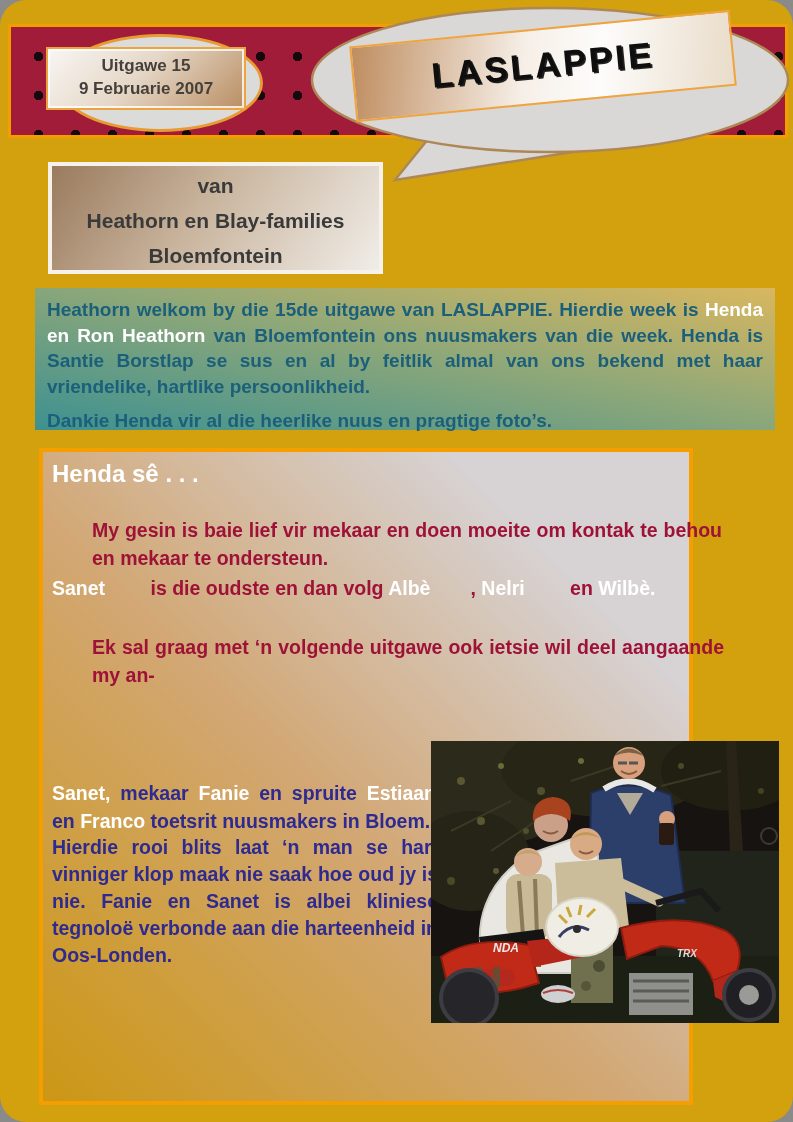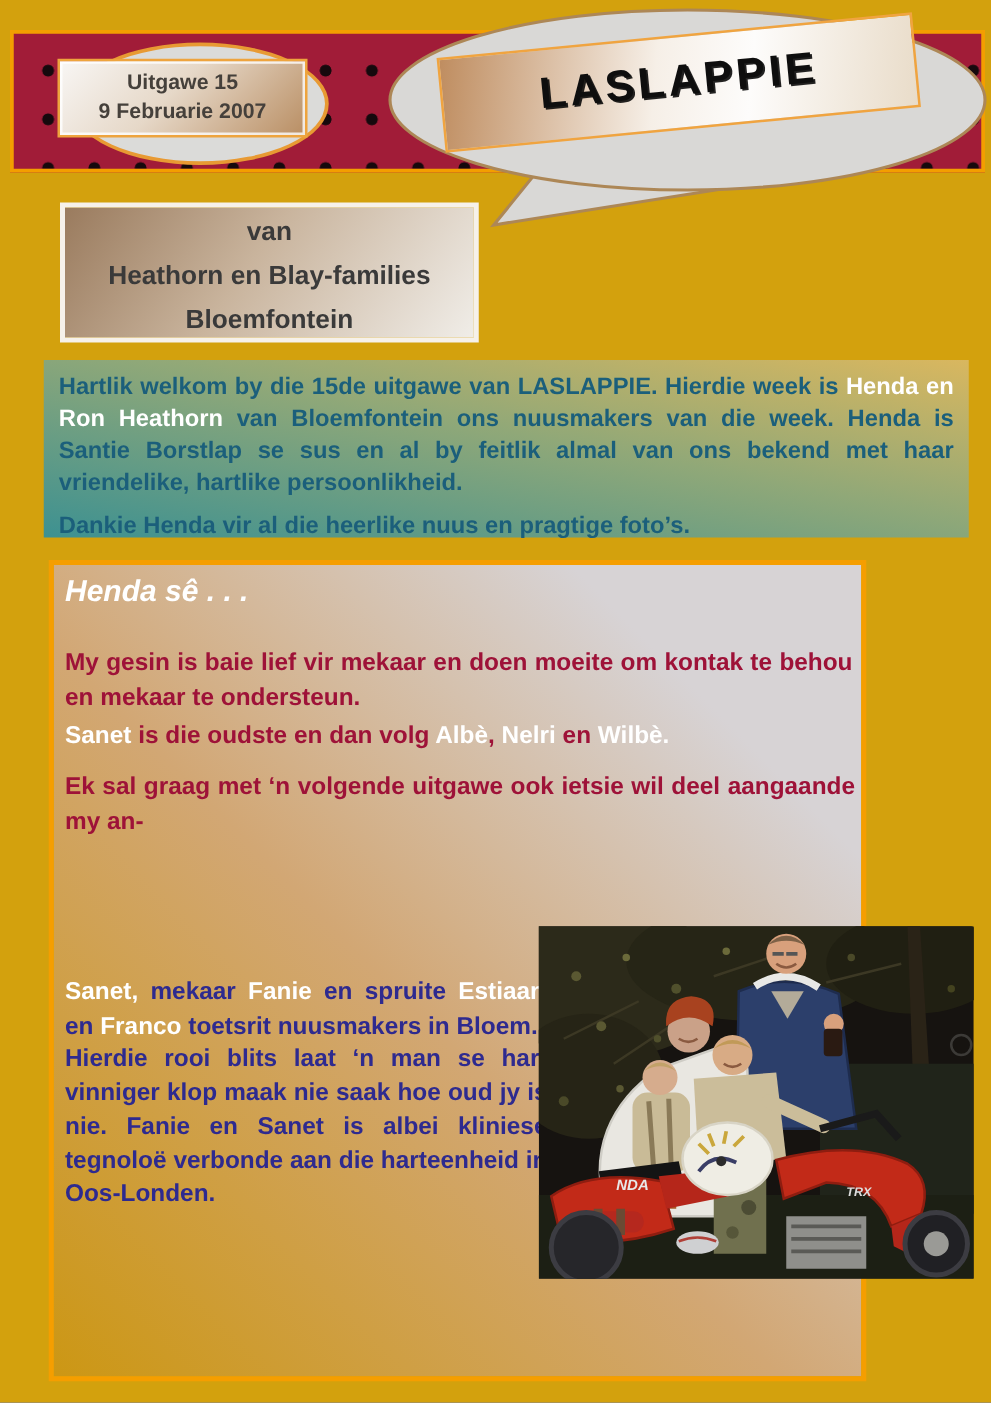--- a/index.html
+++ b/index.html
@@ -1,19 +1,20 @@
 <!DOCTYPE html>
 <html><head>
 <meta charset="utf-8">
 <style>
   html,body{margin:0;padding:0;background:#8a8a8a;}
   .page{
     position:relative; width:793px; height:1122px; overflow:hidden;
     background:#d3a10d;
     font-family:"Liberation Sans", sans-serif;
+    border-radius:26px;
   }
   .abs{position:absolute;}
   
   .banner{
     left:8px; top:24px; width:774px; height:108px;
     border:3px solid #f39e00;
     background-color:#a11c38;
     background-image:radial-gradient(circle, #16090d 0 4.5px, rgba(0,0,0,0) 5px);
     background-size:37px 39px;
     background-position:9px 10px;
@@ -58,32 +59,32 @@
     text-align:justify; color:#1b5f7b;
   }
   .welcome p{margin:0 0 9px 0;}
   
   .panel{
     left:39px; top:448px; width:646px; height:649px;
     border:4px solid #f59e00;
     background:linear-gradient(to top right,#cc9714 0%,#d2a774 45%,#d7d3d5 82%);
   }
   .panel-heading{
-    left:9px; top:8px; color:#ffffff; font-size:24px; font-weight:bold;font-style:italic;
+    left:9px; top:8px; color:#ffffff; font-size:24px; font-weight:bold;
   }
   .ptext{
     font-size:19.5px; font-weight:bold; line-height:28px; text-align:justify;
   }
-  .c-red{color:#9e1238;}
+  .c-red{color:#9e1238;margin-left:40px;}
   .c-blue{color:#2e2a8f;}
   .c-white{color:#ffffff;}
   .c-teal{color:#1b5f7b;}
   .p1{left:9px; top:64px; width:630px;}
   .p2{left:9px; top:122px; width:630px;}
-  .p3{left:9px; top:163px; width:632px;}
+  .p3{left:9px; top:181px; width:632px;}
   .s1{left:9px; top:327px; width:384px;}
   .s2{left:9px; top:382px; width:386px; line-height:27px;}
   
   .photo{ left:431px; top:741px; width:348px; height:282px; }
 </style>
 </head>
 <body>
 
 <div class="page">
 
@@ -101,21 +102,21 @@
   </svg>
   <div class="abs laslappie">LASLAPPIE</div>
 
   <div class="abs title-box">
     <div>van</div>
     <div>Heathorn en Blay-families</div>
     <div>Bloemfontein</div>
   </div>
 
   <div class="abs welcome">
-    <p><span class="c-teal">Hartlik welkom by die 15de uitgawe van LASLAPPIE.  Hierdie week is </span><span class="c-white">Henda en Ron Heathorn</span><span class="c-teal"> van Bloemfontein ons nuusmakers van die week.  Henda is Santie Borstlap se sus en al by feitlik almal van ons bekend met haar vriendelike, hartlike persoonlikheid.</span></p>
+    <p><span class="c-teal">Heathorn welkom by die 15de uitgawe van LASLAPPIE.  Hierdie week is </span><span class="c-white">Henda en Ron Heathorn</span><span class="c-teal"> van Bloemfontein ons nuusmakers van die week.  Henda is Santie Borstlap se sus en al by feitlik almal van ons bekend met haar vriendelike, hartlike persoonlikheid.</span></p>
     <p>Dankie Henda vir al die heerlike nuus en pragtige foto’s.</p>
   </div>
 
   <div class="abs panel">
     <div class="abs panel-heading">Henda sê . . .</div>
     <div class="abs ptext p1 c-red">My gesin is baie lief vir mekaar en doen moeite om kontak te behou en mekaar te ondersteun.</div>
     <div class="abs ptext p2"><span class="c-white">Sanet</span><span class="c-red"> is die oudste en dan volg </span><span class="c-white">Albè</span><span class="c-red">, </span><span class="c-white">Nelri</span><span class="c-red"> en </span><span class="c-white">Wilbè.</span></div>
     <div class="abs ptext p3 c-red">
       <div>Ek sal graag met ‘n volgende uitgawe ook ietsie wil deel aangaande my an-</div>
     </div>

